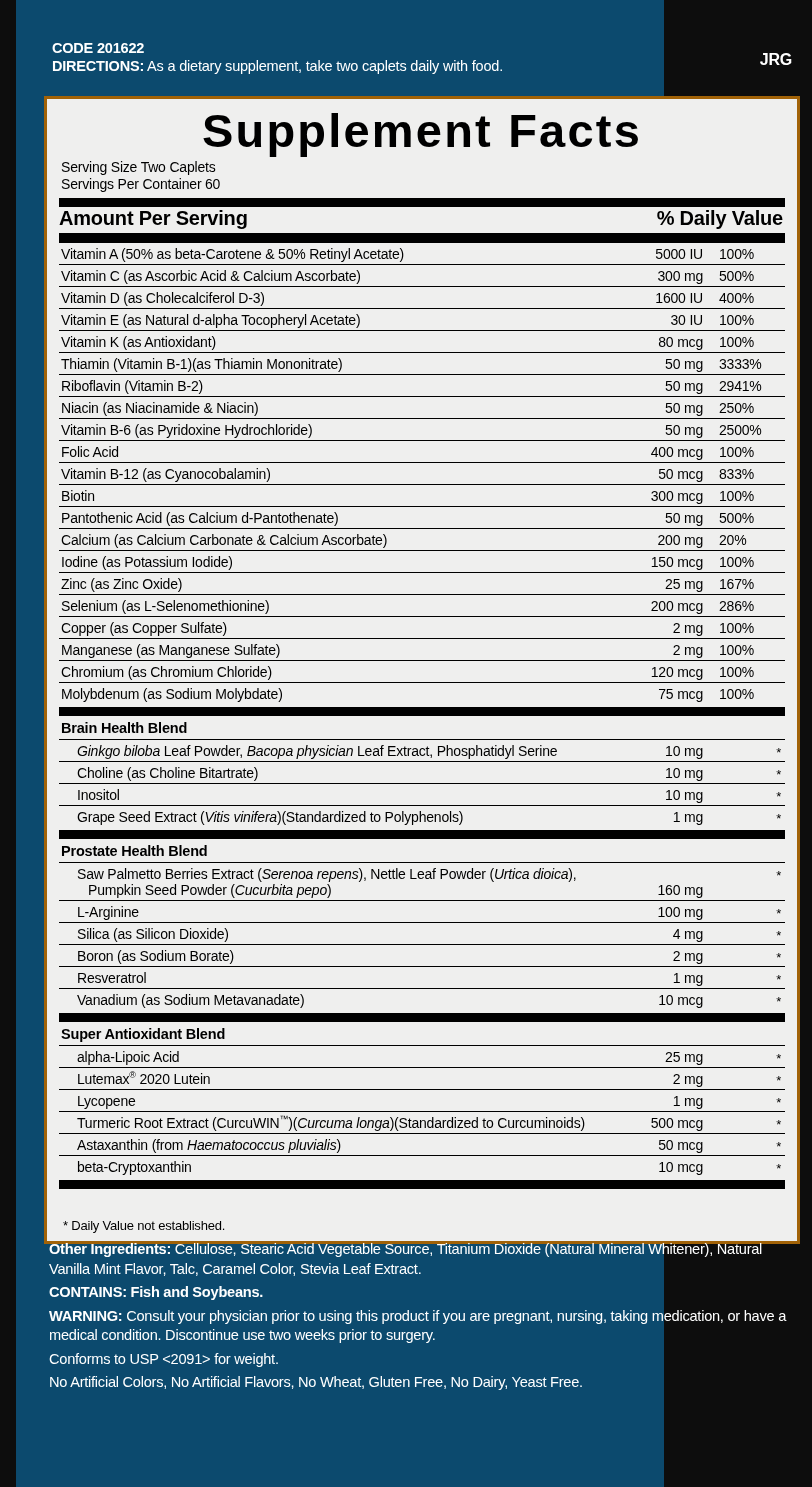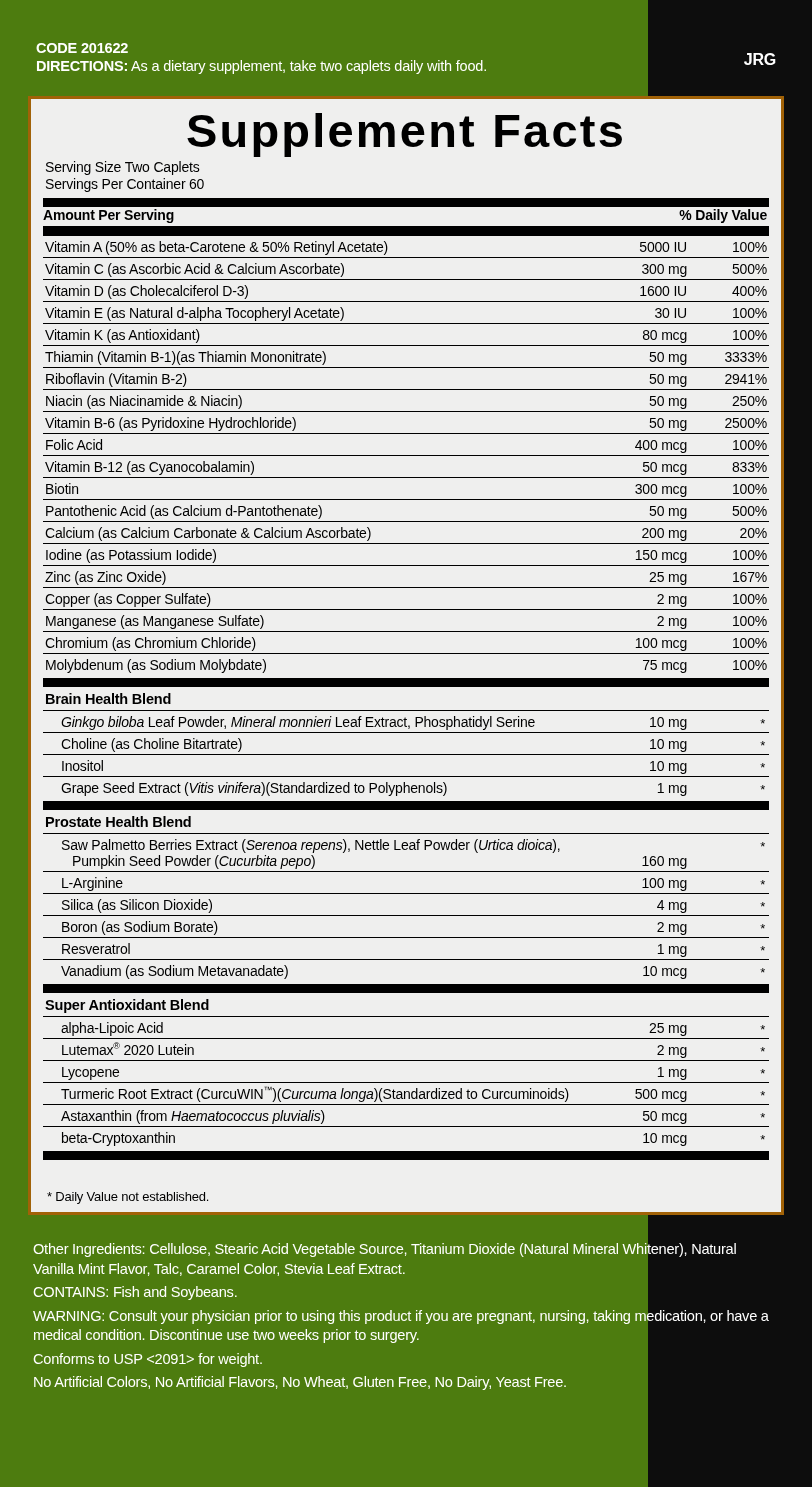--- a/index.html
+++ b/index.html
@@ -11,24 +11,24 @@
     width: 812px;
     height: 1487px;
     position: relative;
     font-family: "Liberation Sans", sans-serif;
     color: #ffffff;
     overflow: hidden;
   }
 
   .label-root {
     position: absolute;
-    left: 0; top: 0;
+    left: 16px; top: 0;
     width: 648px;
     height: 1487px;
-    background: #4d7c0f;
+    background: #0c4a6e;
     box-sizing: border-box;
     padding: 0;
   }
 
   
   .top-header {
     position: absolute;
     left: 36px;
     top: 40px;
     width: 740px;
@@ -100,42 +100,41 @@
     font-size: 14px;
     letter-spacing: -0.2px;
   }
   table.facts td {
     padding: 0;
     vertical-align: bottom;
   }
 
   .hdr-row td {
     font-weight: bold;
-    font-size: 14px;
+    font-size: 20px;
     padding: 3px 0 4px 2px;
   }
   .hdr-row td.dv {
     text-align: right;
     padding-right: 2px;
   }
 
   tr.item td {
     border-top: 1px solid #000;
     padding: 3px 0 2px 2px;
     line-height: 16px;
   }
   tr.item td.name { width: auto; }
   tr.item td.amt {
     text-align: right;
     white-space: nowrap;
     padding-right: 14px;
     width: 96px;
   }
   tr.item td.dv {
-    text-align: right;
     white-space: nowrap;
     padding-right: 2px;
     width: 62px;
   }
 
   
   tr.sub td.name {
     padding-left: 18px;
   }
   tr.sub td.star {
@@ -181,21 +180,21 @@
   .bottom-text {
     position: absolute;
     left: 33px;
     top: 1240px;
     width: 748px;
     font-size: 14.6px;
     line-height: 19.5px;
     letter-spacing: -0.25px;
   }
   .bottom-text p { margin: 0 0 0 0; }
-  .bottom-text .b { font-weight: normal; }
+  .bottom-text .b { font-weight: bold; }
   .gap-sm { height: 4px; }
 
   i { font-style: italic; }
   sup { font-size: 9px; vertical-align: super; line-height: 0; }
 </style>
 </head>
 <body>
 
 <div class="label-root">
 
@@ -305,51 +304,56 @@
             <td class="name">Iodine (as Potassium Iodide)</td>
             <td class="amt">150 mcg</td>
             <td class="dv">100%</td>
           </tr>
           <tr class="item">
             <td class="name">Zinc (as Zinc Oxide)</td>
             <td class="amt">25 mg</td>
             <td class="dv">167%</td>
           </tr>
           <tr class="item">
+            <td class="name">Selenium (as L-Selenomethionine)</td>
+            <td class="amt">200 mcg</td>
+            <td class="dv">286%</td>
+          </tr>
+          <tr class="item">
             <td class="name">Copper (as Copper Sulfate)</td>
             <td class="amt">2 mg</td>
             <td class="dv">100%</td>
           </tr>
           <tr class="item">
             <td class="name">Manganese (as Manganese Sulfate)</td>
             <td class="amt">2 mg</td>
             <td class="dv">100%</td>
           </tr>
           <tr class="item">
             <td class="name">Chromium (as Chromium Chloride)</td>
-            <td class="amt">100 mcg</td>
+            <td class="amt">120 mcg</td>
             <td class="dv">100%</td>
           </tr>
           <tr class="item">
             <td class="name">Molybdenum (as Sodium Molybdate)</td>
             <td class="amt">75 mcg</td>
             <td class="dv">100%</td>
           </tr>
           <tr class="bar-row">
             <td colspan="3">
               <div class="bar"></div>
             </td>
           </tr>
           <tr class="blend-head">
             <td>Brain Health Blend</td>
             <td class="amt"></td>
             <td class="dv"></td>
           </tr>
           <tr class="item sub">
-            <td class="name"><i>Ginkgo biloba</i> Leaf Powder, <i>Mineral monnieri</i> Leaf Extract, Phosphatidyl Serine</td>
+            <td class="name"><i>Ginkgo biloba</i> Leaf Powder, <i>Bacopa physician</i> Leaf Extract, Phosphatidyl Serine</td>
             <td class="amt">10 mg</td>
             <td class="star"><span>*</span></td>
           </tr>
           <tr class="item sub">
             <td class="name">Choline (as Choline Bitartrate)</td>
             <td class="amt">10 mg</td>
             <td class="star"><span>*</span></td>
           </tr>
           <tr class="item sub">
             <td class="name">Inositol</td>

